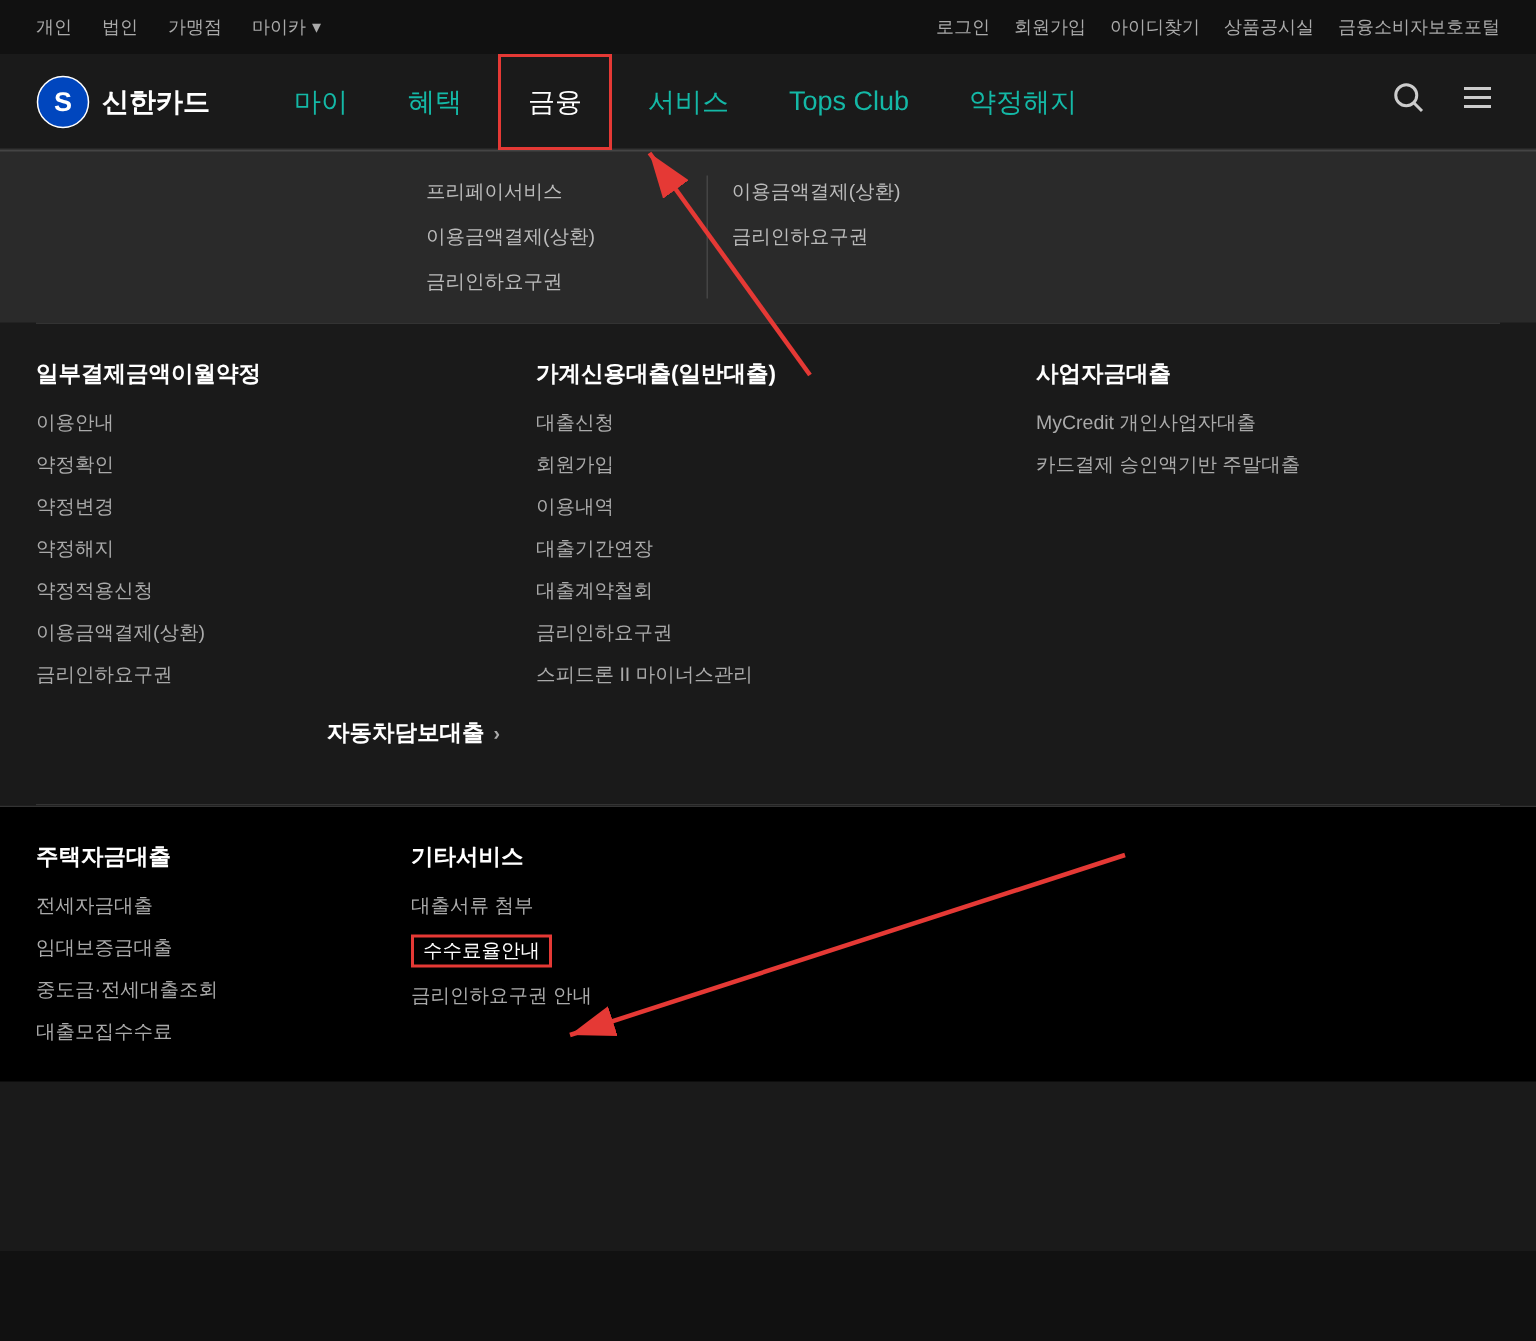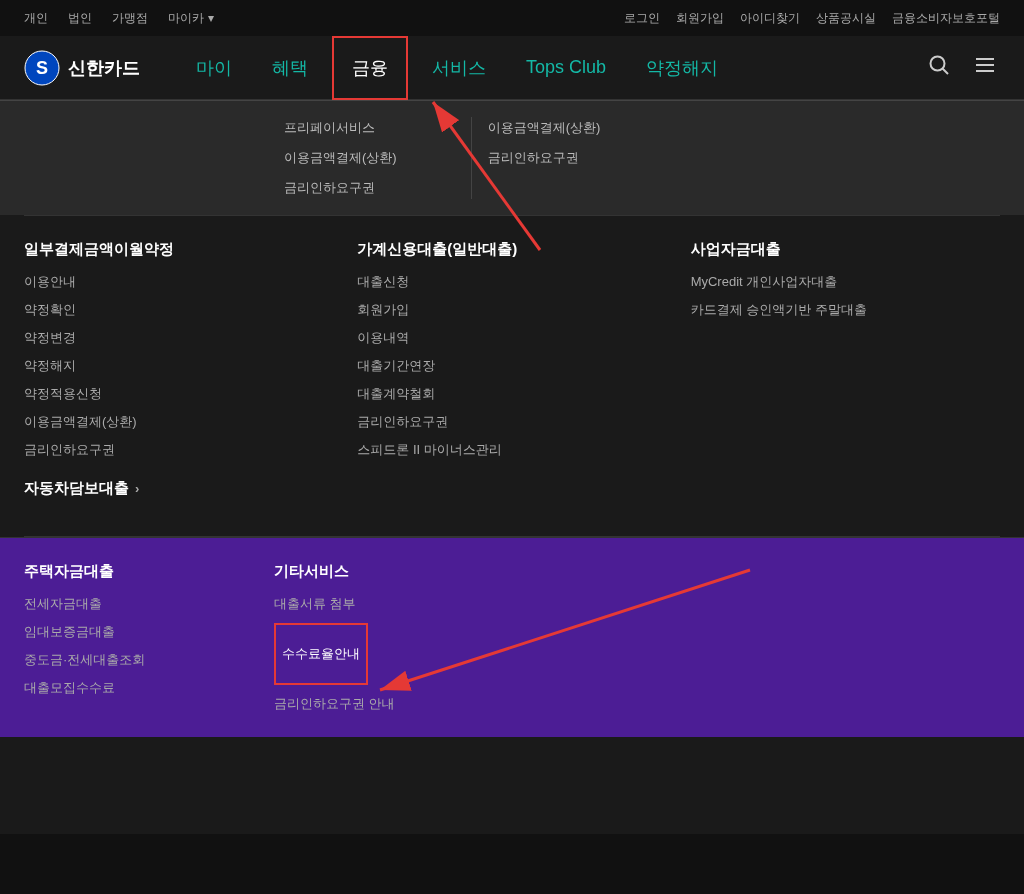--- a/index.html
+++ b/index.html
@@ -131,20 +131,21 @@
     .section-title {
       color: #fff;
       font-size: 15px;
       font-weight: bold;
       margin-bottom: 14px;
     }
     .section-title-with-arrow {
       display: flex;
       align-items: center;
       gap: 6px;
+      justify-content: flex-end;
     }
     .section-title-with-arrow .chevron {
       color: #aaa;
       font-size: 13px;
     }
     .section-links {
       display: flex;
       flex-direction: column;
       gap: 10px;
     }
@@ -153,29 +154,29 @@
       font-size: 13px;
       cursor: pointer;
     }
 
     
     .bottom-content {
       padding: 24px 24px;
       display: grid;
       grid-template-columns: 1fr 1fr 1fr 1fr;
       gap: 32px 24px;
-      background: #4c1d95;
+      background: #000000;
       border-top: 1px solid #333;
     }
 
     
     .highlighted-box {
       border: 2px solid #e53935;
       display: inline-block;
-      padding: 20px 6px;
+      padding: 0 6px;
       color: #fff;
     }
 
     
     .arrows-overlay {
       position: absolute;
       top: 0;
       left: 0;
       width: 1024px;
       height: 894px;

